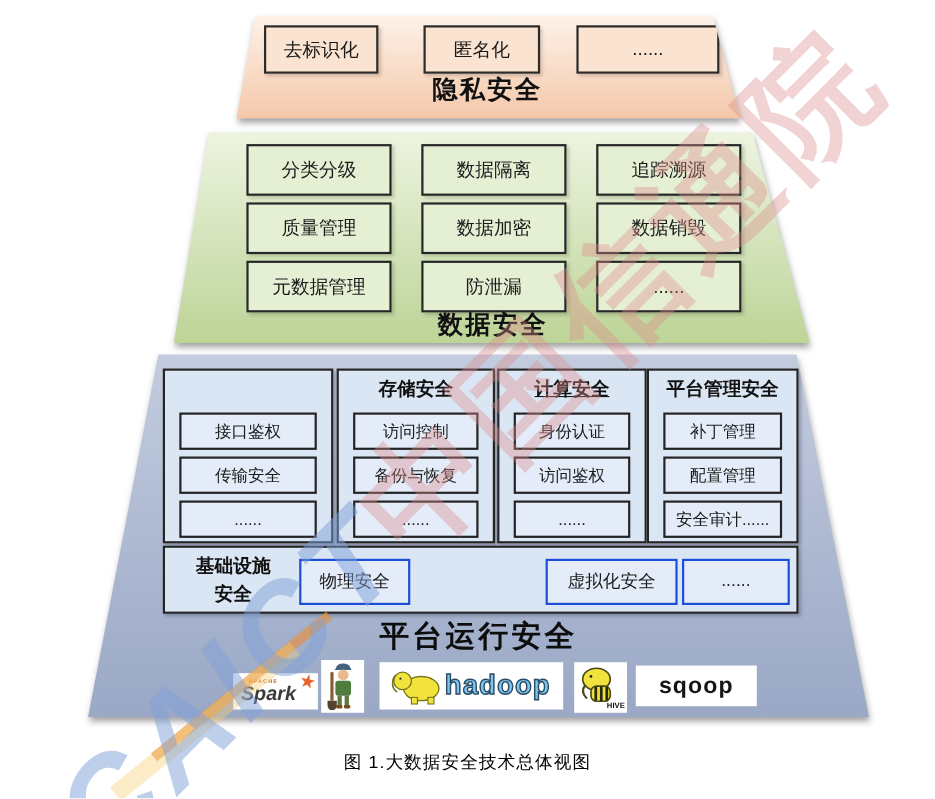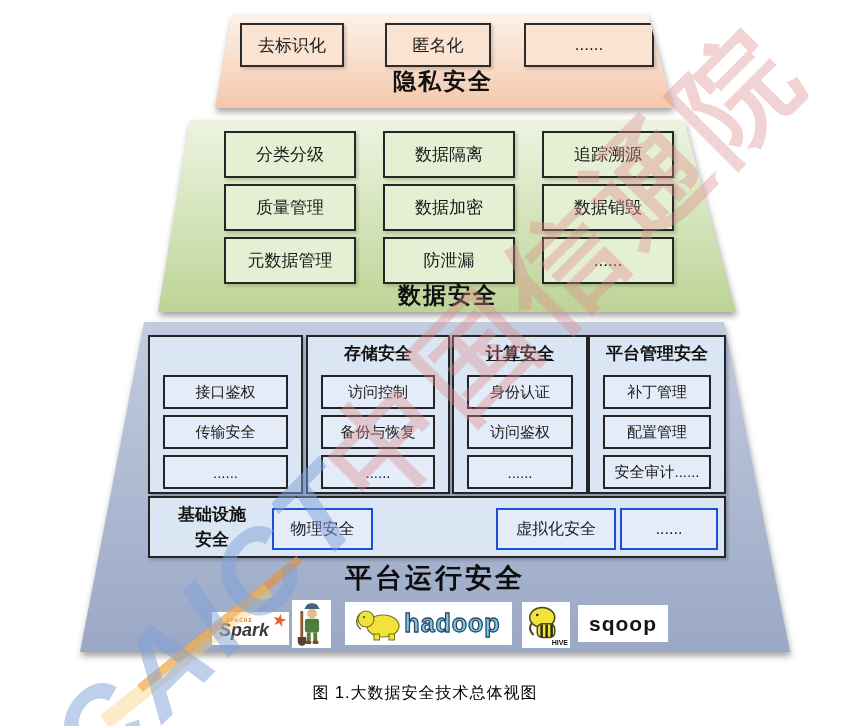--- a/index.html
+++ b/index.html
@@ -51,21 +51,21 @@
   #ifbx1{left:122px;width:97px;} #ifbx2{left:237px;width:100px;}
   #ifbx3{left:346px;width:116px;} #ifbx4{left:470px;width:94px;}
   #platform-label{position:absolute;left:78px;top:238px;width:574px;text-align:center;
     font-size:27px;font-weight:bold;letter-spacing:3px;color:#0d0d0d;}
   
   .logo{position:absolute;background:#fff;display:flex;align-items:center;justify-content:center;overflow:hidden;}
   #logo-spark{left:142px;top:290px;width:77px;height:33px;}
   #logo-zk{left:222px;top:278px;width:39px;height:48px;}
   #logo-hadoop{left:275px;top:280px;width:167px;height:43px;}
   #logo-hive{left:452px;top:280px;width:48px;height:46px;}
-  #logo-sqoop{left:508px;top:283px;width:90px;height:37px;}
+  #logo-sqoop{left:508px;top:283px;width:110px;height:37px;}
   .spark-inner{position:relative;width:100%;height:100%;}
   .spark-word{position:absolute;left:7px;top:8px;font-size:18px;font-weight:bold;font-style:italic;
     color:#3a3a3a;letter-spacing:0;}
   .spark-sub{position:absolute;left:14px;top:5px;font-size:5px;letter-spacing:1px;color:#c86a2a;font-weight:bold;}
   .spark-star{position:absolute;right:2px;top:-2px;font-size:17px;color:#e8642c;transform:rotate(12deg);}
   .hadoop-word{font-size:25px;font-weight:bold;color:#7ec8ee;
     -webkit-text-stroke:1.3px #2a4a66;letter-spacing:1px;margin-left:2px;}
   .sqoop-word{font-size:21px;font-weight:bold;color:#151515;letter-spacing:1px;}
   .hive-word{position:absolute;right:2px;bottom:2px;font-size:7px;font-weight:bold;color:#111;}
   

